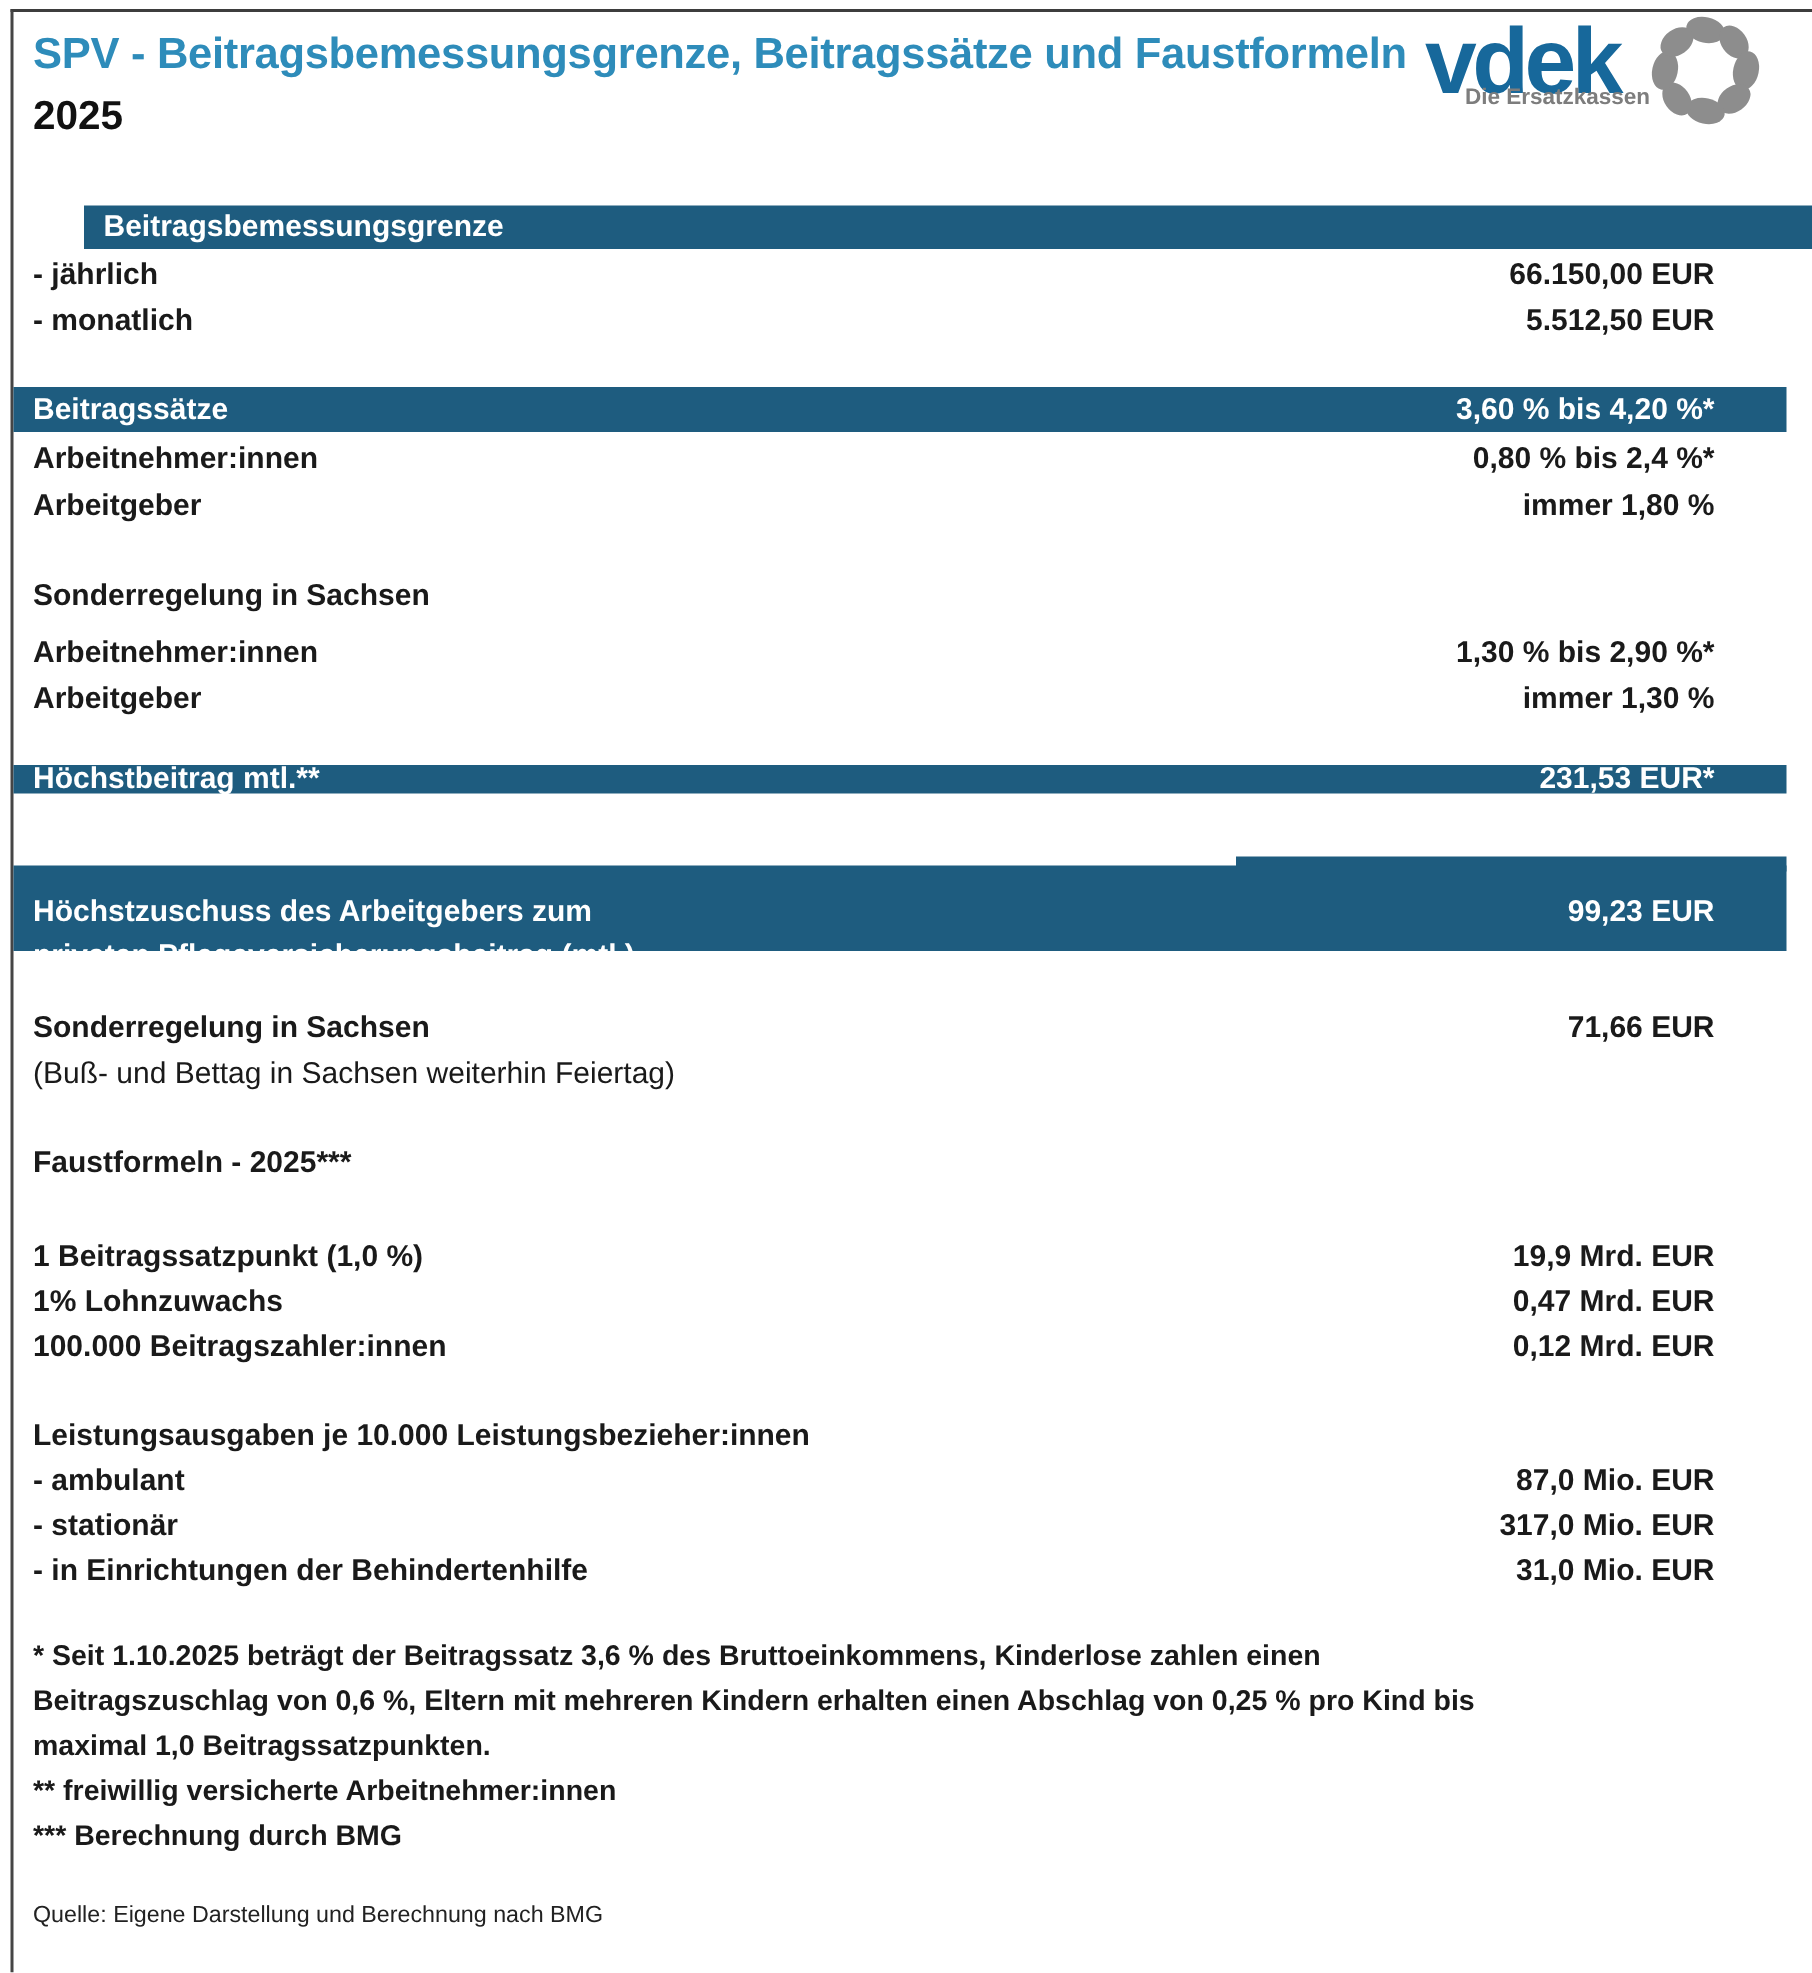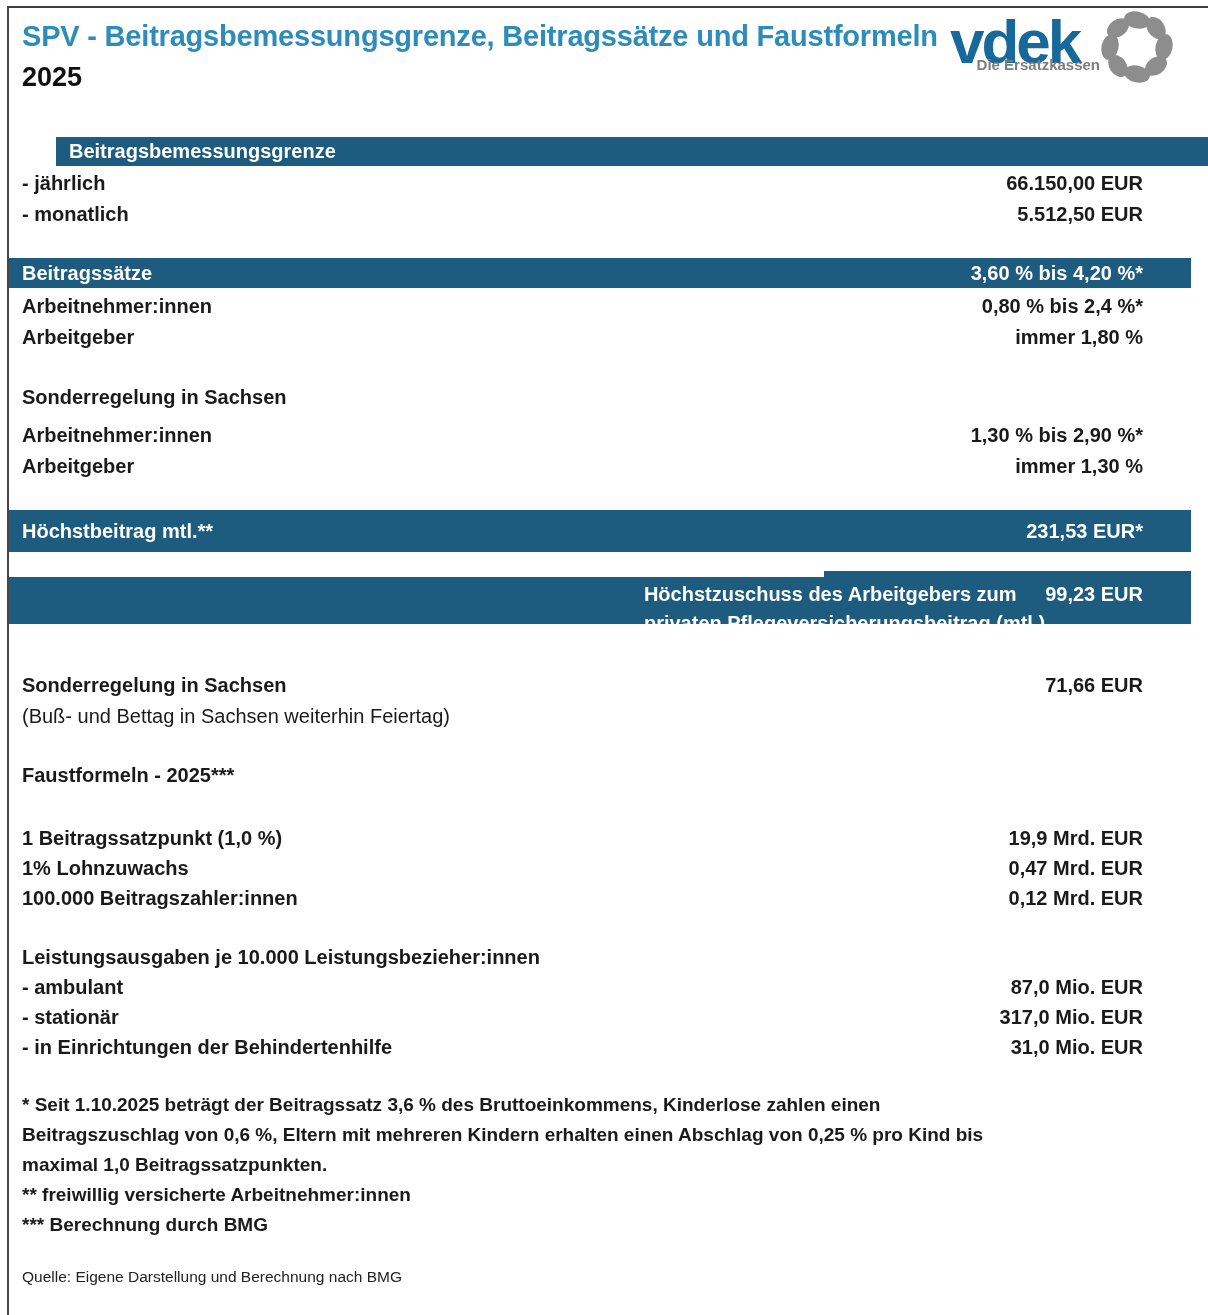--- a/index.html
+++ b/index.html
@@ -35,22 +35,22 @@
   
   .bar{
     position:absolute;left:9px;width:1182px;box-sizing:border-box;
     background:var(--bar-blue,#1E5C7F);color:#fff;
     font-size:20px;font-weight:700;
     display:flex;justify-content:space-between;align-items:center;
     padding:0 48px 0 13px;
   }
   .bar1{top:137px;height:29px;margin-left:47px;}
   .bar2{top:258px;height:30px;}
-  .bar3{top:510px;height:42px;}
-  .bar4{top:577px;height:47px;align-items:flex-start;padding-top:3px;justify-content:flex-end;}
+  .bar3{top:510px;height:19px;}
+  .bar4{top:577px;height:57px;align-items:flex-start;padding-top:17px;}
   .bar4 .bar-lines div{line-height:29px;}
   .bar4 .bar-value{line-height:29px;}
   .bar4-notch{
     position:absolute;left:824px;top:571px;width:367px;height:10px;
     background:var(--bar-blue,#1E5C7F);
   }
   
   .row{
     position:absolute;left:22px;right:65px;height:31px;line-height:31px;
     font-size:20px;font-weight:700;

